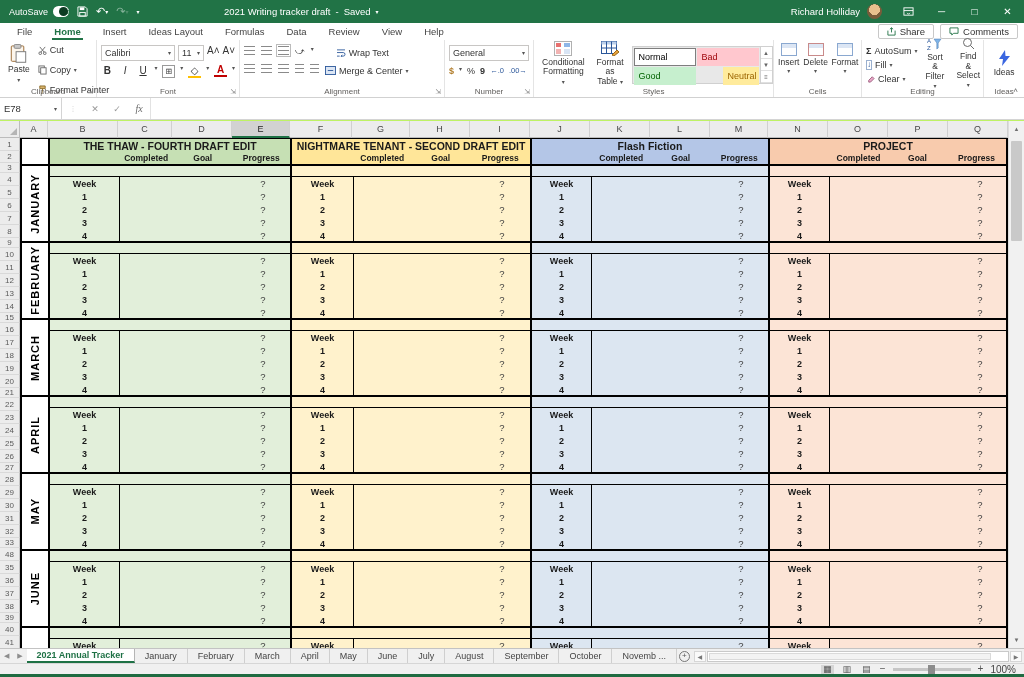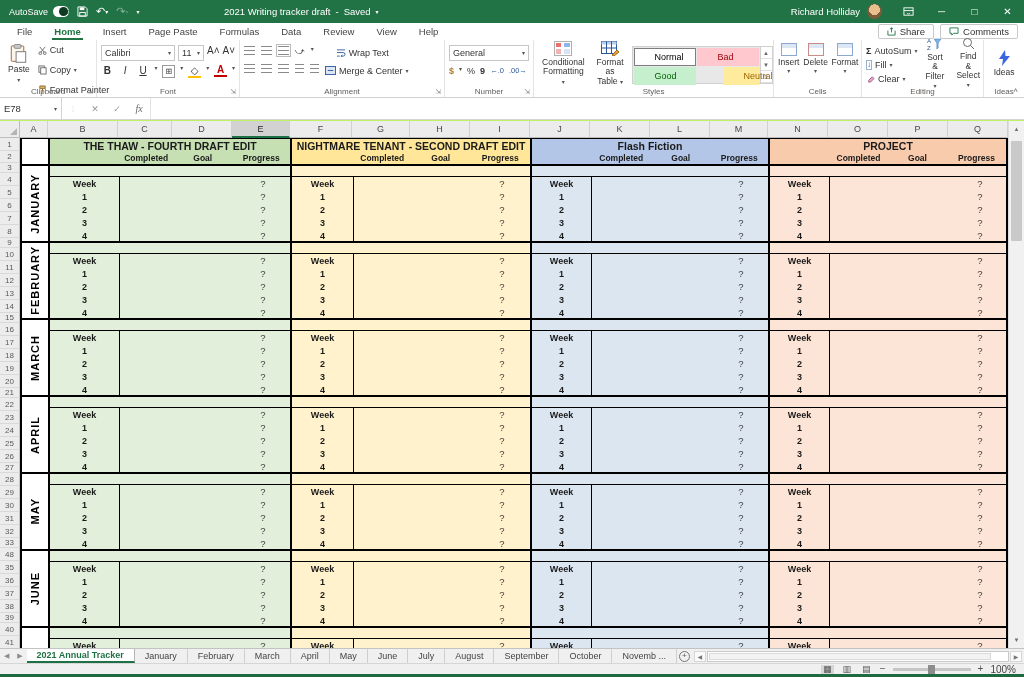--- a/index.html
+++ b/index.html
@@ -44,21 +44,21 @@
   .selectbox{border:1px solid #c8c6c4;background:#fff;height:16px;display:flex;align-items:center;justify-content:space-between;font-size:9px;color:#333;padding:0 3px}
   .mini{font-size:9px;color:#333}
   .ic{display:inline-flex;align-items:center;justify-content:center}
   .dcaret{font-size:6px;color:#555;line-height:1}
   .bars{width:11px;height:9px;background:repeating-linear-gradient(to bottom,#8a8a8a 0 1.5px,transparent 1.5px 4px)}
   .fontbtn{font-size:10px;color:#333;width:13px;text-align:center}
   .ubar{text-decoration:underline}
   .alink{color:#c00000;border-bottom:2.5px solid #c00000;line-height:1;font-size:10px;font-weight:bold}
   .fillic{border-bottom:2.5px solid #ffc000}
   .stylegal{display:grid;grid-template-columns:62px 62px;grid-auto-rows:18px;gap:1px;border:1px solid #d0d0d0;padding:1px;background:#e8e8e8}
-  .stylecell{display:flex;align-items:center;padding-left:21px;font-size:9px;background:#fff}
+  .stylecell{display:flex;align-items:center;padding-left:5px;font-size:9px;background:#fff}
   .stylecell.sel{outline:1.5px solid #7e7e7e;outline-offset:-1.5px}
   .galstrip{display:flex;flex-direction:column;width:12px;border:1px solid #d0d0d0;border-left:none}
   .galstrip div{flex:1;display:flex;align-items:center;justify-content:center;font-size:6px;color:#666;border-bottom:1px solid #e0e0e0}
   .tblic{width:16px;height:13px;border:1px solid #8aa8d0;background:linear-gradient(#dce6f4 0 0) 0 0/100% 4px no-repeat,#fff}
   .cellbtn{display:flex;flex-direction:column;align-items:center;gap:1px;font-size:8.5px;color:#333;width:26px}
   .two{line-height:1.1;text-align:center;font-size:8.5px;color:#333}
 
   
   .fbar{position:absolute;top:98px;left:0;width:1024px;height:22px;background:#fff;border-bottom:1px solid #d4d4d4;display:flex;align-items:stretch}
   .namebox{width:62px;display:flex;align-items:center;justify-content:space-between;padding:0 4px;border-right:1px solid #d4d4d4;font-size:9.5px;color:#333}
@@ -167,21 +167,21 @@
       <span class="winbtn">─</span>
       <span class="winbtn">□</span>
       <span class="winbtn">✕</span>
     </div>
   </div>
 
   <div class="tabrow" id="ribbon-tabs">
       <div class="rtab">File</div>
       <div class="rtab active">Home</div>
       <div class="rtab">Insert</div>
-      <div class="rtab">Page Paste</div>
+      <div class="rtab">Ideas Layout</div>
       <div class="rtab">Formulas</div>
       <div class="rtab">Data</div>
       <div class="rtab">Review</div>
       <div class="rtab">View</div>
       <div class="rtab">Help</div>
     </div>
   <div class="topright">
     <span class="pillbtn">
       <span class="ic">
           <svg width="9" height="9" viewBox="0 0 10 10">

